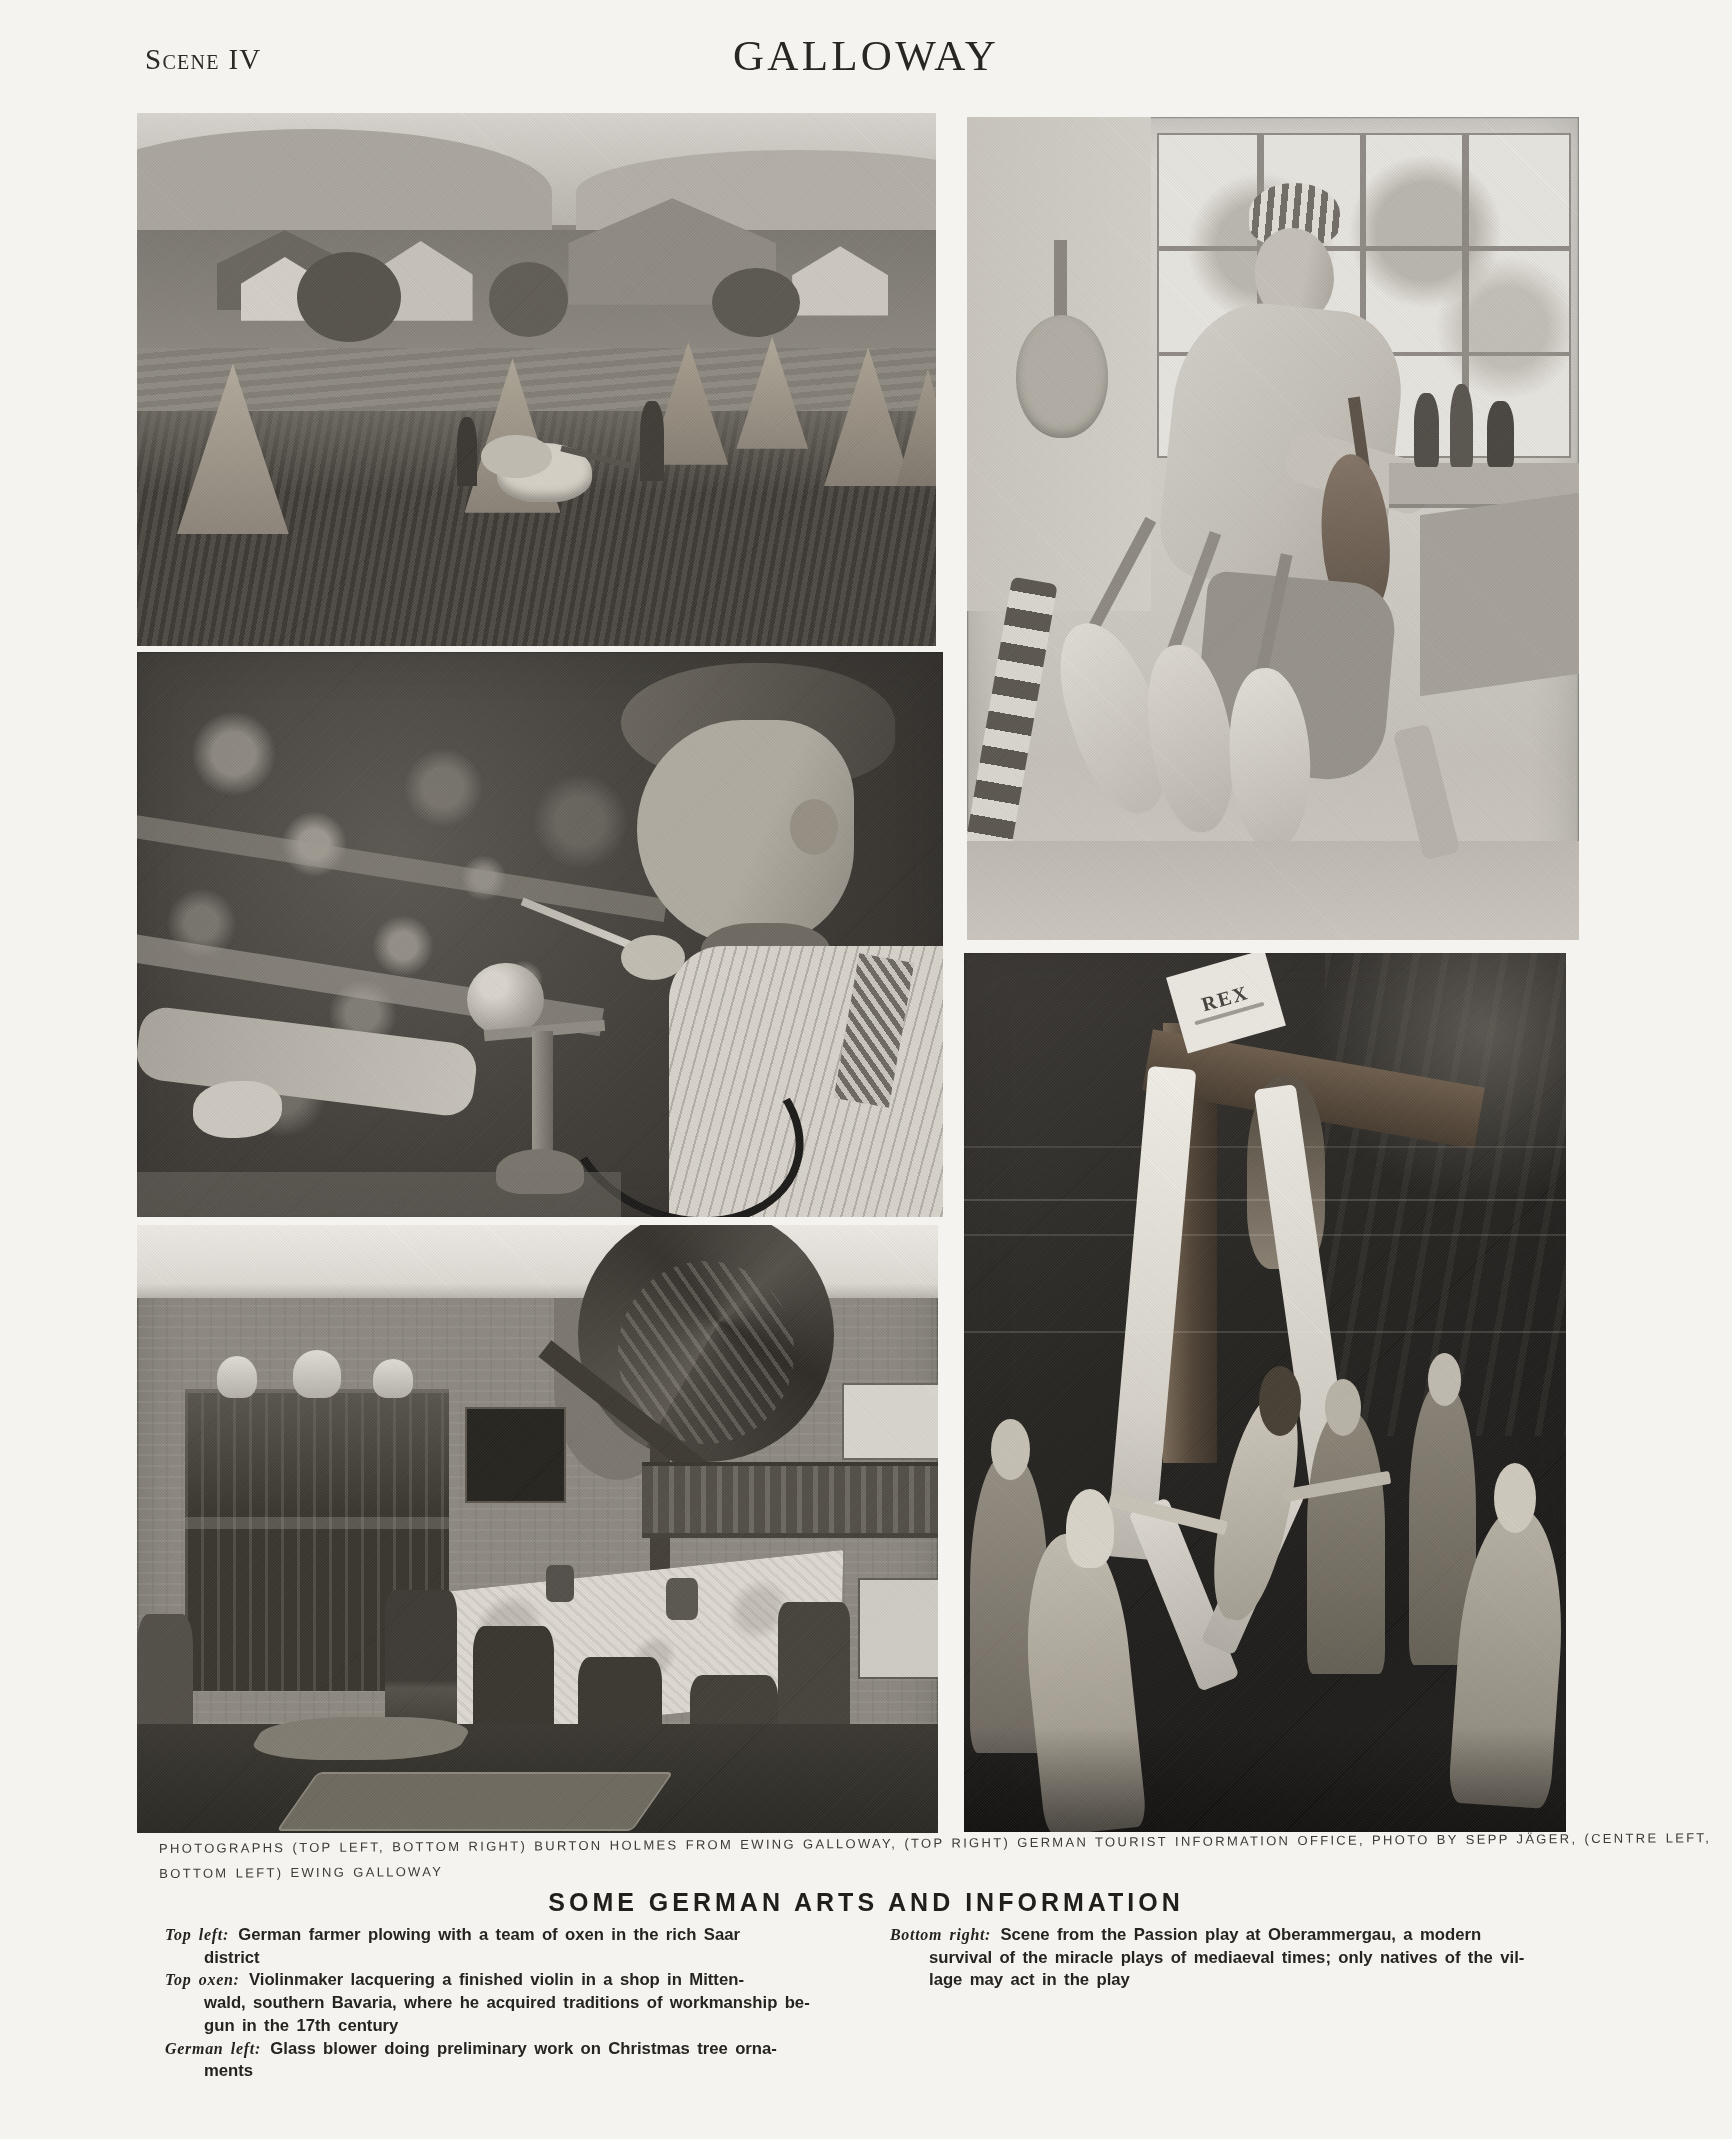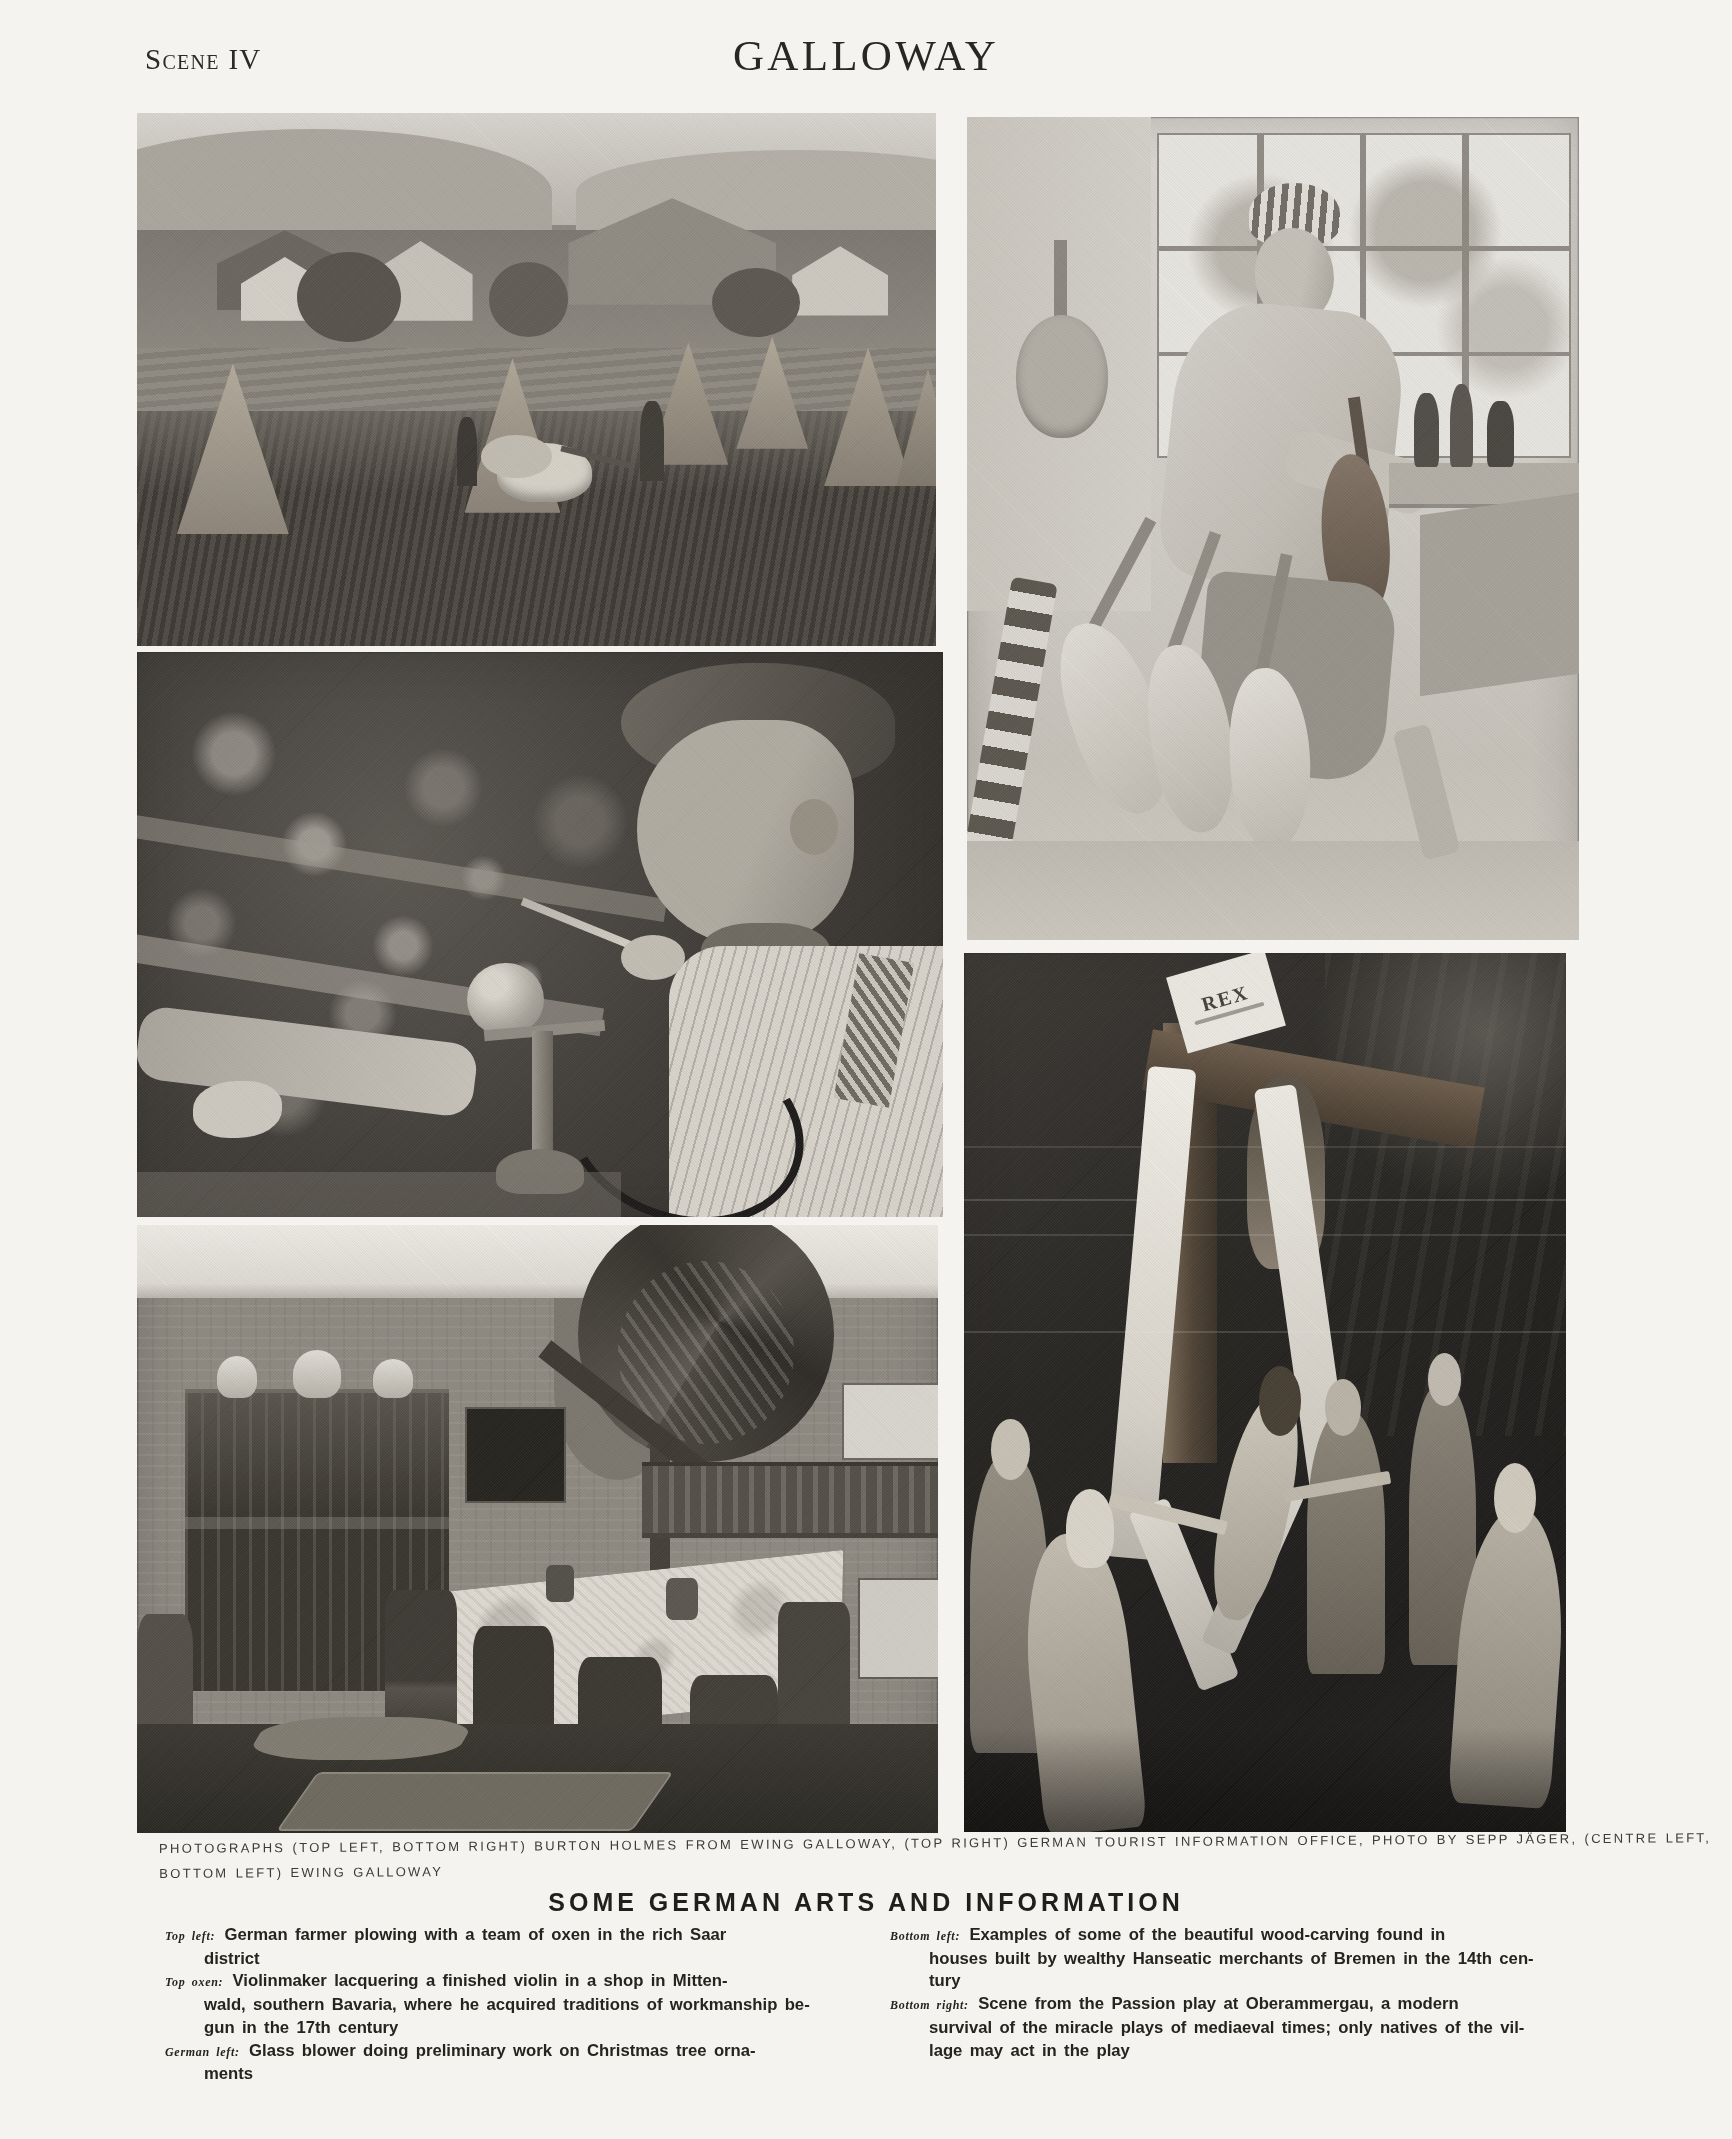--- a/index.html
+++ b/index.html
@@ -36,21 +36,21 @@
   .section-heading{position:absolute;left:50%;top:1888px;transform:translateX(-50%);
     font-size:25px;font-weight:bold;letter-spacing:4px;color:#211f1c;white-space:nowrap;}
 
   
   .caption-col{position:absolute;top:1924px;font-size:16.7px;font-weight:bold;
     line-height:22.7px;word-spacing:2.7px;color:#26241f;}
   #cap-left{left:165px;width:716px;}
   #cap-right{left:890px;width:736px;}
   .cap{padding-left:39px;text-indent:-39px;}
   .cap-label{font-family:"Liberation Serif",serif;font-style:italic;font-weight:bold;
-    font-size:12px;letter-spacing:0.7px;margin-right:9.3px;}
+    font-size:16px;letter-spacing:0.7px;margin-right:9.3px;}
   .cap-body{white-space:pre-line;}
 </style>
 </head>
 <body>
 
 <div class="page">
 
   <div class="plate-label">Scene IV</div>
   <div class="page-title">GALLOWAY</div>
 
@@ -215,25 +215,20 @@
 wald, southern Bavaria, where he acquired traditions of workmanship be-
 gun in the 17th century</span>
     </div>
     <div class="cap">
       <span class="cap-label">German left:</span><span class="cap-body">Glass blower doing preliminary work on Christmas tree orna-
 ments</span>
     </div>
   </div>
   <div class="caption-col" id="cap-right">
     <div class="cap">
-      <span class="cap-label">Bottom left:</span><span class="cap-body">Examples of some of the beautiful wood-carving found in
-houses built by wealthy Hanseatic merchants of Bremen in the 14th cen-
-tury</span>
-    </div>
-    <div class="cap">
       <span class="cap-label">Bottom right:</span><span class="cap-body">Scene from the Passion play at Oberammergau, a modern
 survival of the miracle plays of mediaeval times; only natives of the vil-
 lage may act in the play</span>
     </div>
   </div>
 
 </div>
 
 
 </body></html>

